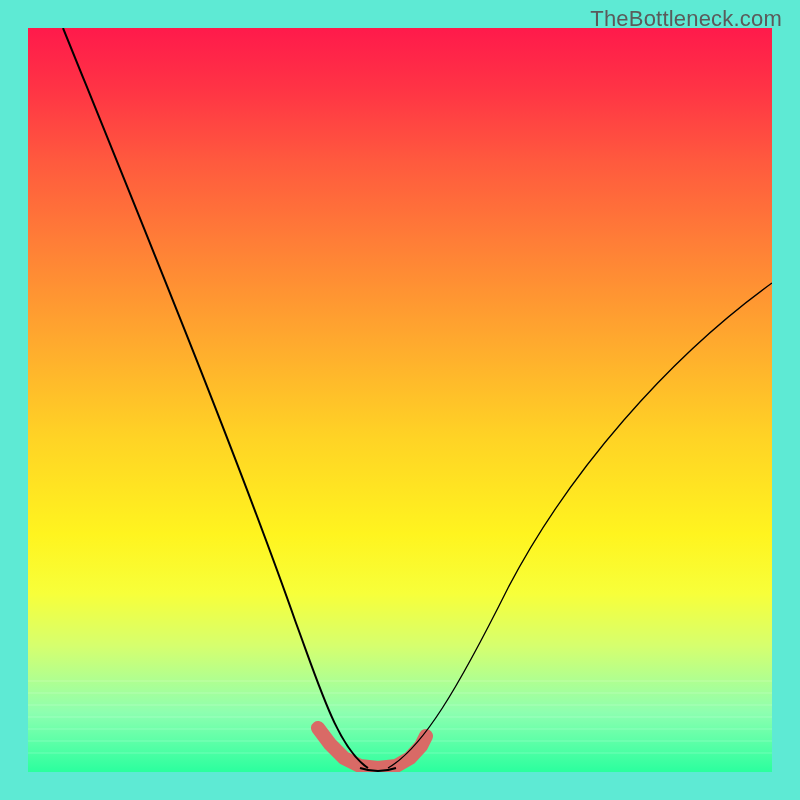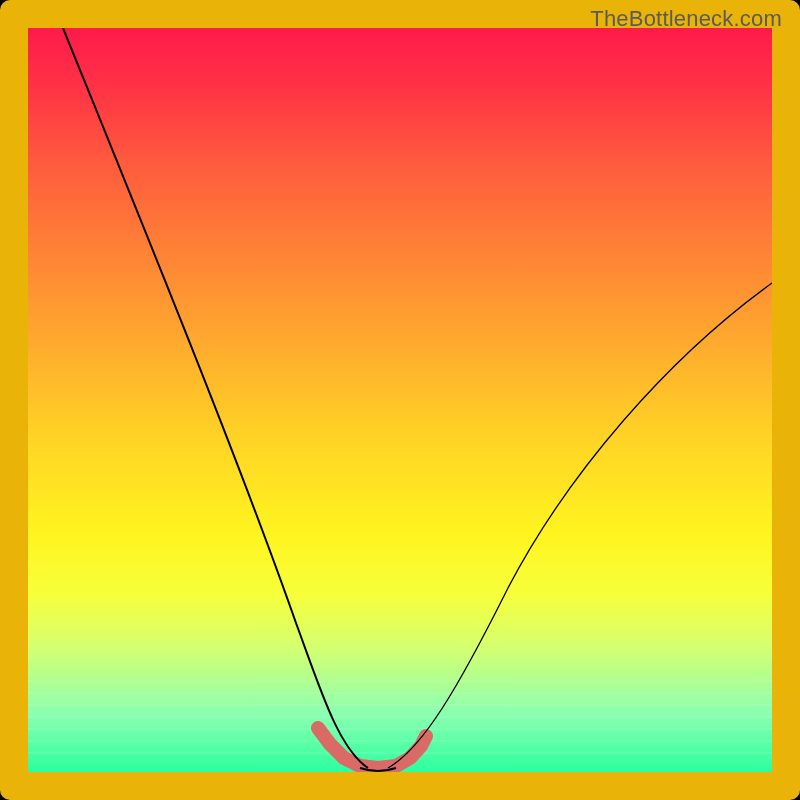--- a/index.html
+++ b/index.html
@@ -7,22 +7,21 @@
     padding: 0;
     width: 800px;
     height: 800px;
     overflow: hidden;
     background: #000;
     font-family: Arial, Helvetica, sans-serif;
   }
   .frame {
     position: absolute;
     inset: 0;
-    background: #eab308;
-    border-radius: 10px;
+    background: #5eead4;
   }
   .plot-area {
     position: absolute;
     left: 28px;
     top: 28px;
     width: 744px;
     height: 744px;
     overflow: hidden;
   }
   .gradient-bg {

